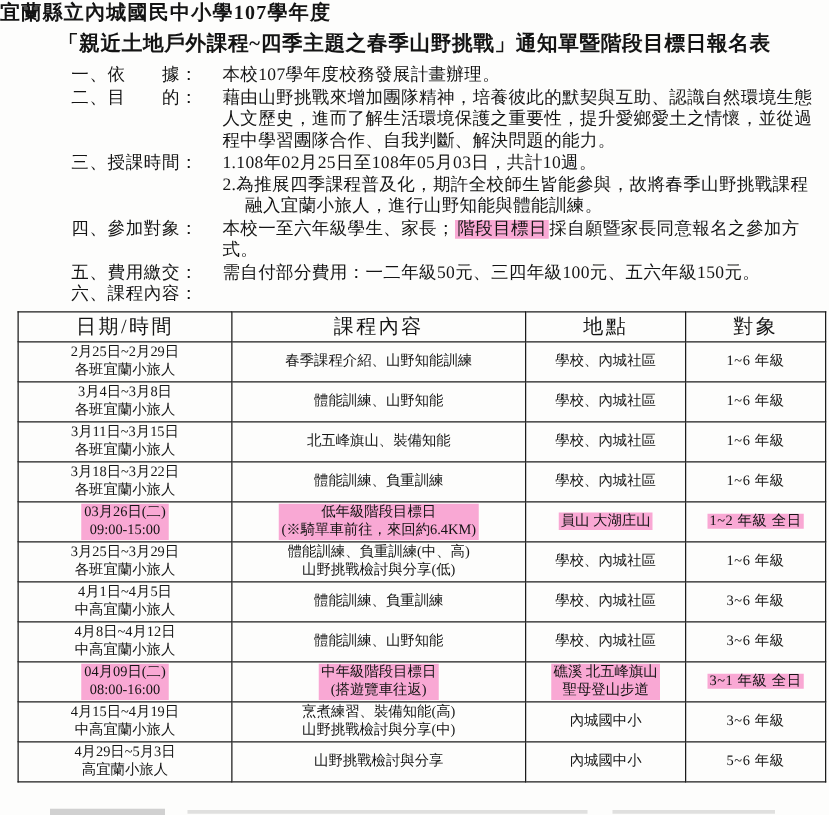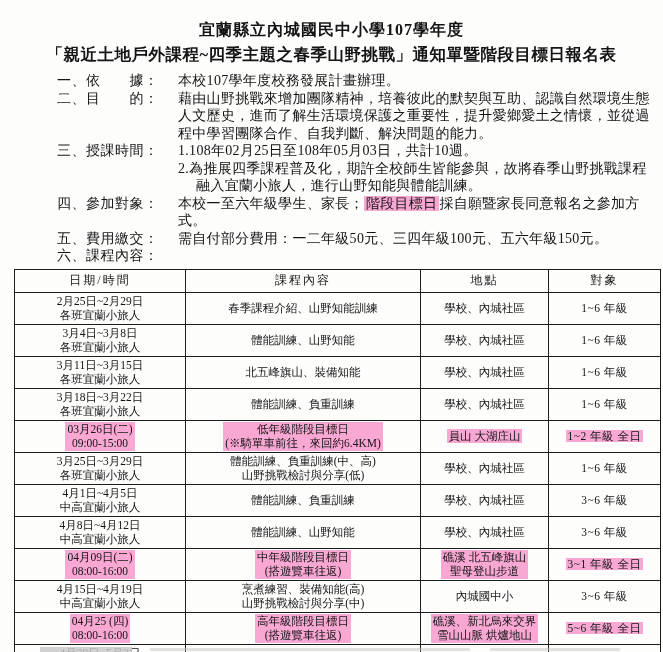--- a/index.html
+++ b/index.html
@@ -4,22 +4,22 @@
 <style>
   html,body{margin:0;padding:0;}
   body{
     width:663px;height:652px;overflow:hidden;
     background:#fdfdfc;color:#141414;
     font-family:"Liberation Serif","DejaVu Serif",serif;
     position:relative;
   }
   .page{width:663px;height:652px;position:relative;}
   .title1{
-    text-align:center;font-weight:bold;font-size:16px;
-    padding-top:20px;letter-spacing:1px;
+    text-align:left;font-weight:bold;font-size:16px;
+    padding-top:0;letter-spacing:1px;
   }
   .title2{
     text-align:center;font-weight:bold;font-size:16.5px;
     margin-top:3px;letter-spacing:0.5px;
   }
   .list{margin-top:6px;padding-left:29px;font-size:14px;line-height:17.5px;}
   .item{display:flex;align-items:flex-start;margin-left:28px;}
   .item .label{
     flex:0 0 121px;white-space:pre;letter-spacing:0.5px;
   }
@@ -34,21 +34,21 @@
   }
   table.course col.c1{width:171px;}
   table.course col.c2{width:235px;}
   table.course col.c3{width:128px;}
   table.course col.c4{width:112px;}
   table.course th,table.course td{
     border:1.6px solid #1c1c1c;
     text-align:center;vertical-align:middle;
     padding:1px 2px;overflow:hidden;
   }
-  table.course th{height:20px;font-weight:normal;font-size:12px;letter-spacing:2px;}
+  table.course th{height:20px;font-weight:normal;font-size:16px;letter-spacing:2px;}
   table.course td{height:29px;line-height:14.5px;}
   td .multi{white-space:pre-line;display:inline-block;}
   td.tgt{text-align:left;padding-left:7px;letter-spacing:0.5px;}
   .cutoff{
     position:absolute;left:0;bottom:0;width:663px;height:6px;overflow:hidden;
   }
   .cutoff .smudge{position:absolute;top:1px;height:5px;background:#c9c9c9;opacity:0.85;}
   .cutoff .faint{position:absolute;top:2px;height:3px;background:#bdbdbd;opacity:0.45;}
 </style>
 </head>
@@ -175,29 +175,20 @@
       </tr>
       <tr>
         <td><span class="multi">4月15日~4月19日
 中高宜蘭小旅人</span></td>
         <td><span class="multi">烹煮練習、裝備知能(高)
 山野挑戰檢討與分享(中)</span></td>
         <td><span class="multi">內城國中小</span></td>
         <td class="tgt"><span>3~6 年級</span></td>
       </tr>
       <tr>
-        <td><span class="multi hl">04月25 (四)
-08:00-16:00</span></td>
-        <td><span class="multi hl">高年級階段目標日
-(搭遊覽車往返)</span></td>
-        <td><span class="multi hl">礁溪、新北烏來交界
-雪山山脈 烘爐地山</span></td>
-        <td class="tgt"><span class="hl">5~6 年級 全日</span></td>
-      </tr>
-      <tr>
         <td><span class="multi">4月29日~5月3日
 高宜蘭小旅人</span></td>
         <td><span class="multi">山野挑戰檢討與分享</span></td>
         <td><span class="multi">內城國中小</span></td>
         <td class="tgt"><span>5~6 年級</span></td>
       </tr>
     </tbody>
   </table>
 
   <div class="cutoff">

